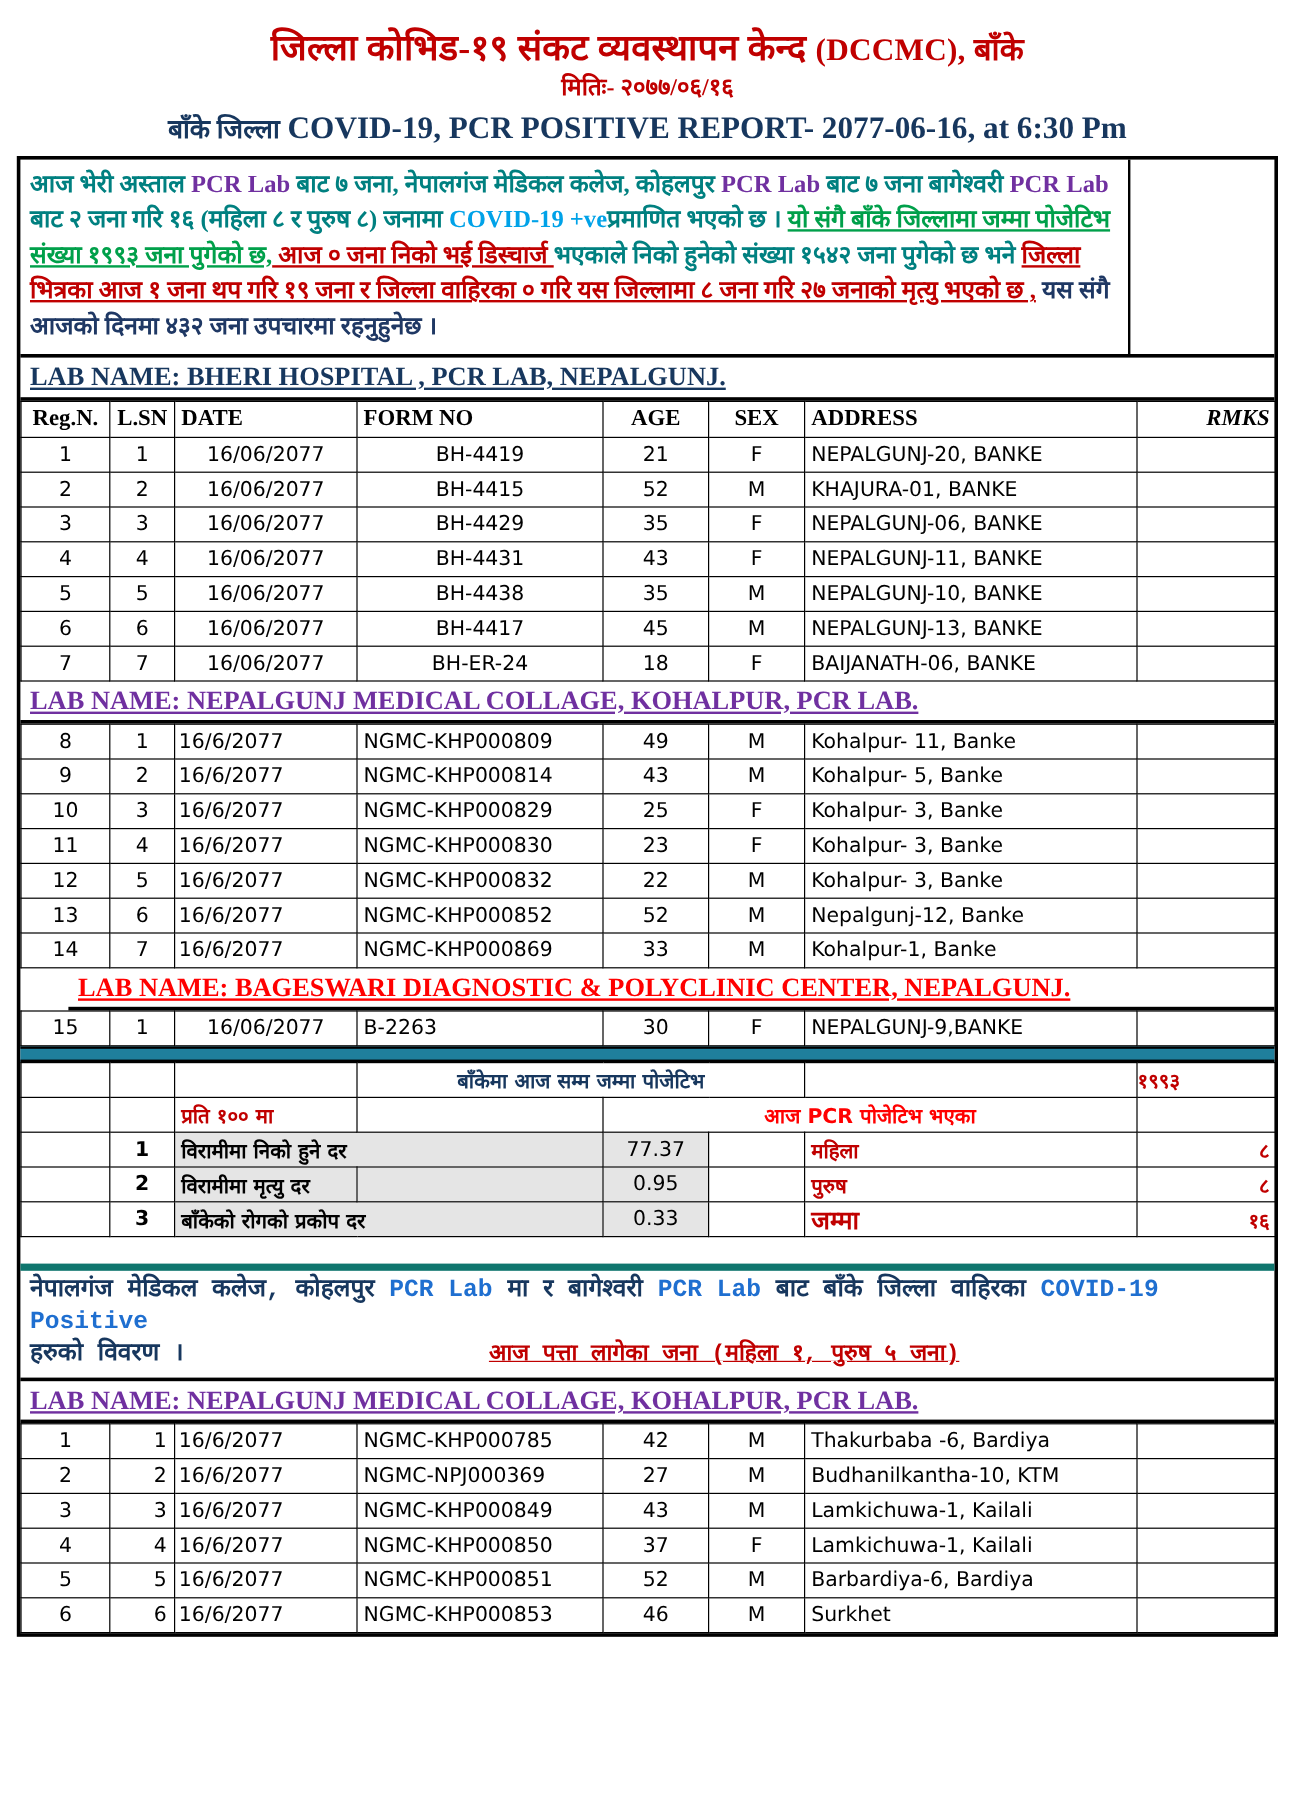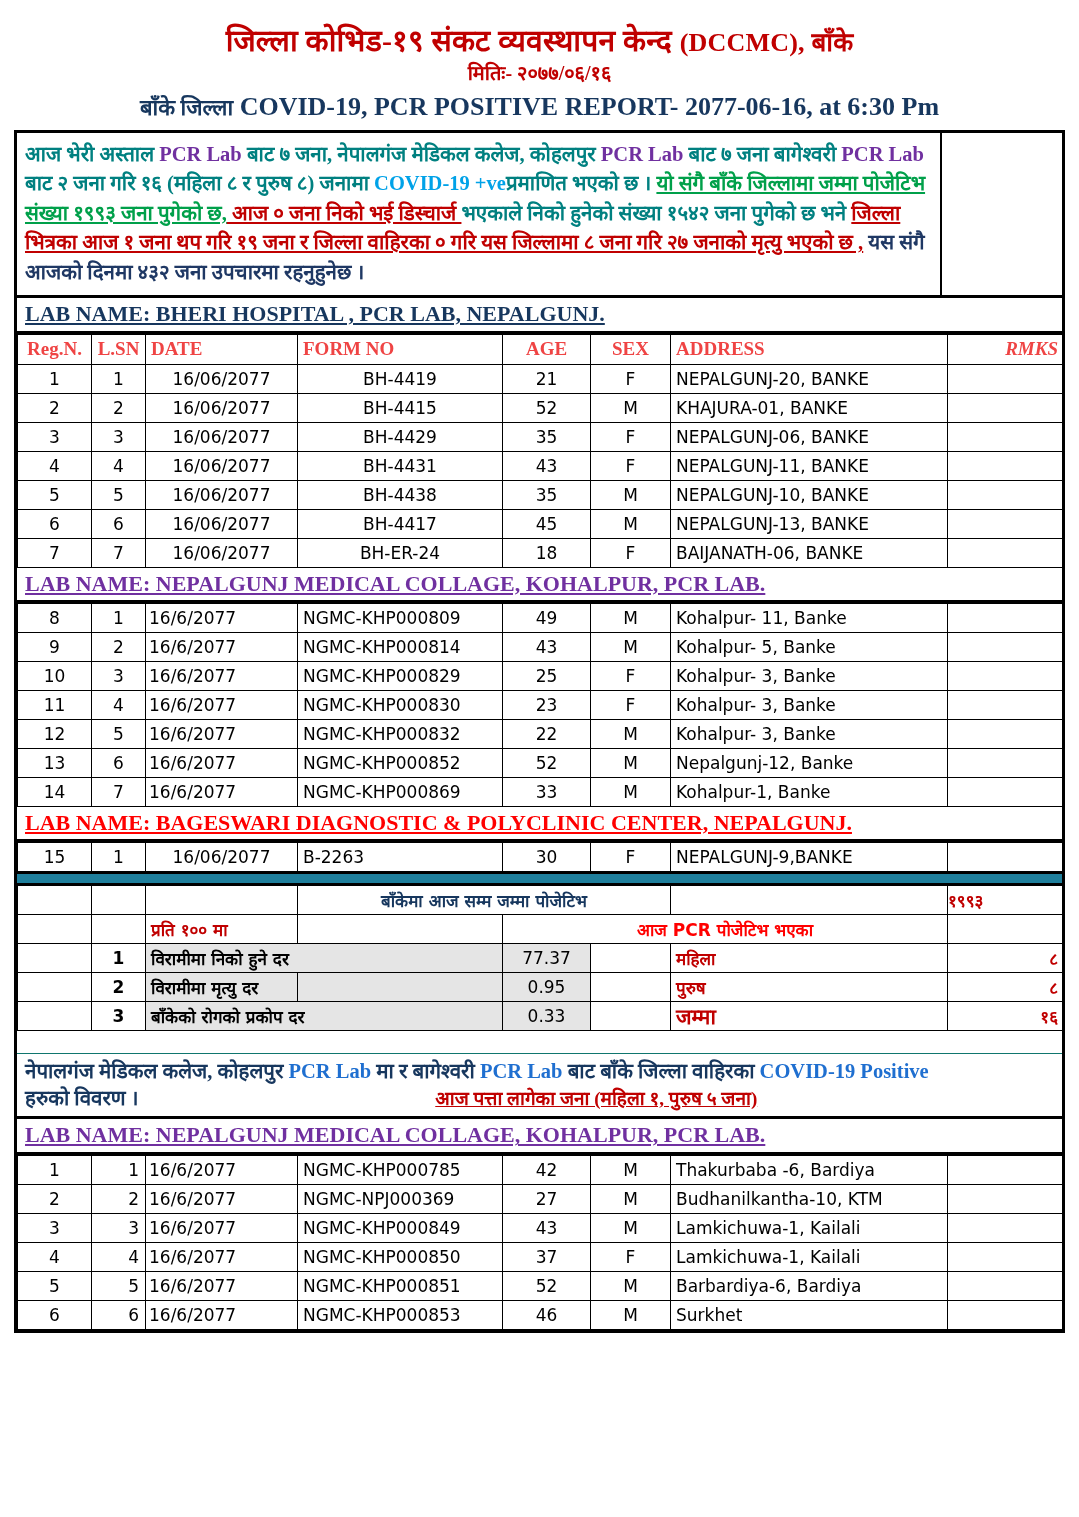--- a/index.html
+++ b/index.html
@@ -95,21 +95,21 @@
   .lab-band {
     border-bottom: 3px solid #000;
     padding: 3px 6px 4px 8px;
     font-size: 22px;
     font-weight: bold;
     line-height: 1.15;
   }
   .lab-band span { text-decoration: underline; }
   .lab-navy   { color: #17375e; }
   .lab-purple { color: #7030a0; }
-  .lab-red    { color: #ff0000; }
+  .lab-red    { color: #ff0000; margin-left: 40px; }
 
   
   table.grid {
     width: 100%;
     border-collapse: collapse;
     table-layout: fixed;
   }
   table.grid col.c-reg  { width: 74px; }
   table.grid col.c-lsn  { width: 54px; }
   table.grid col.c-date { width: 152px; }
@@ -126,21 +126,21 @@
     font-size: 17px;
     font-family: "DejaVu Sans", "Liberation Sans", sans-serif;
     vertical-align: middle;
     box-sizing: border-box;
     overflow: hidden;
   }
   table.grid th {
     font-family: "Liberation Serif", serif;
     font-weight: bold;
     font-size: 19px;
-    color: #ef4444;
+    color: #000000;
     height: 30px;
   }
   .th-reg { font-size: 14px; text-align: center; }
   .th-lsn { font-size: 15px; text-align: center; }
   .th-l   { text-align: left;  padding-left: 5px !important; }
   .th-c   { text-align: center; }
   .th-r   { text-align: right; padding-right: 6px !important; font-style: italic; }
 
   td.c  { text-align: center; }
   td.l  { text-align: left; padding-left: 5px !important; }
@@ -228,23 +228,24 @@
     text-align: right;
     padding-right: 6px !important;
     font-family: "Liberation Serif", serif;
     font-size: 22px;
     font-weight: bold;
     color: #c00000;
   }
 
   
   .note-band {
-    border-top: 1px solid #0f766e;
+    border-top: 6px solid #0f766e;
     border-bottom: 3px solid #000;
     padding: 4px 8px 5px 8px;
+    font-family: Liberation Mono, monospace;
   }
   .note-l1 {
     font-size: 20.5px;
     font-weight: bold;
     line-height: 1.3;
     color: #17375e;
   }
   .note-l1 .pcr { color: #1f6fd0; }
   .note-l2 {
     font-size: 20.5px;

